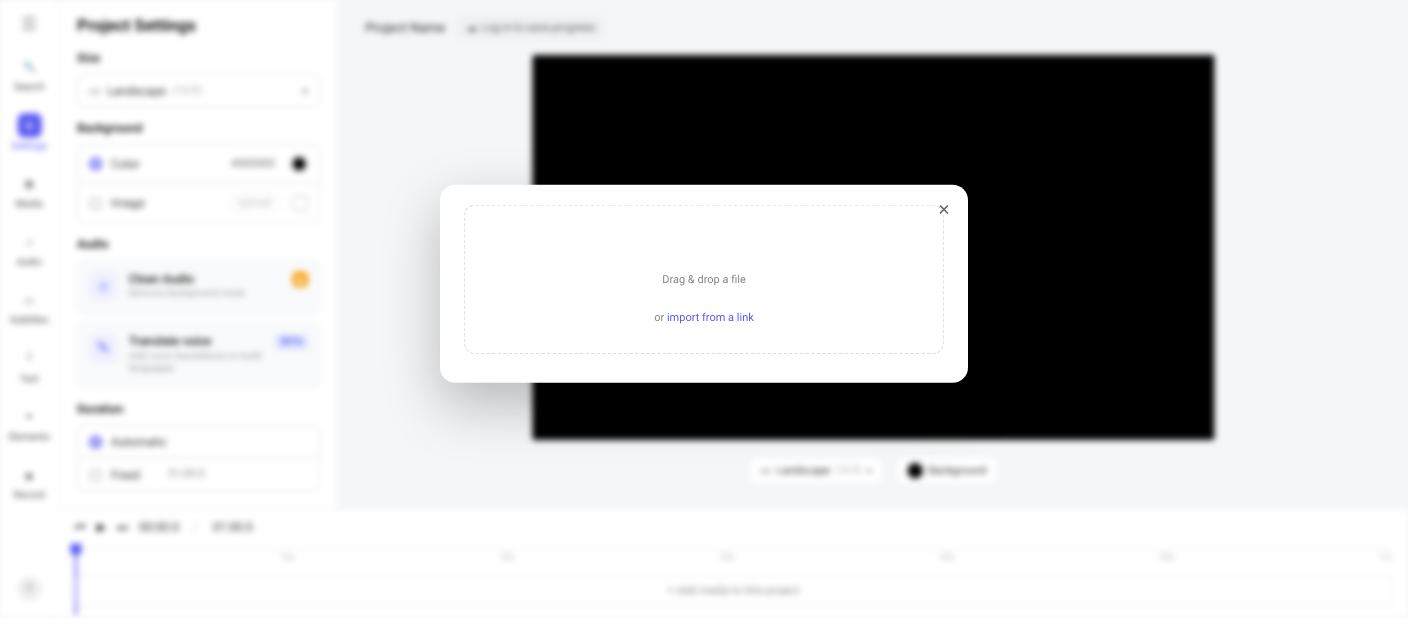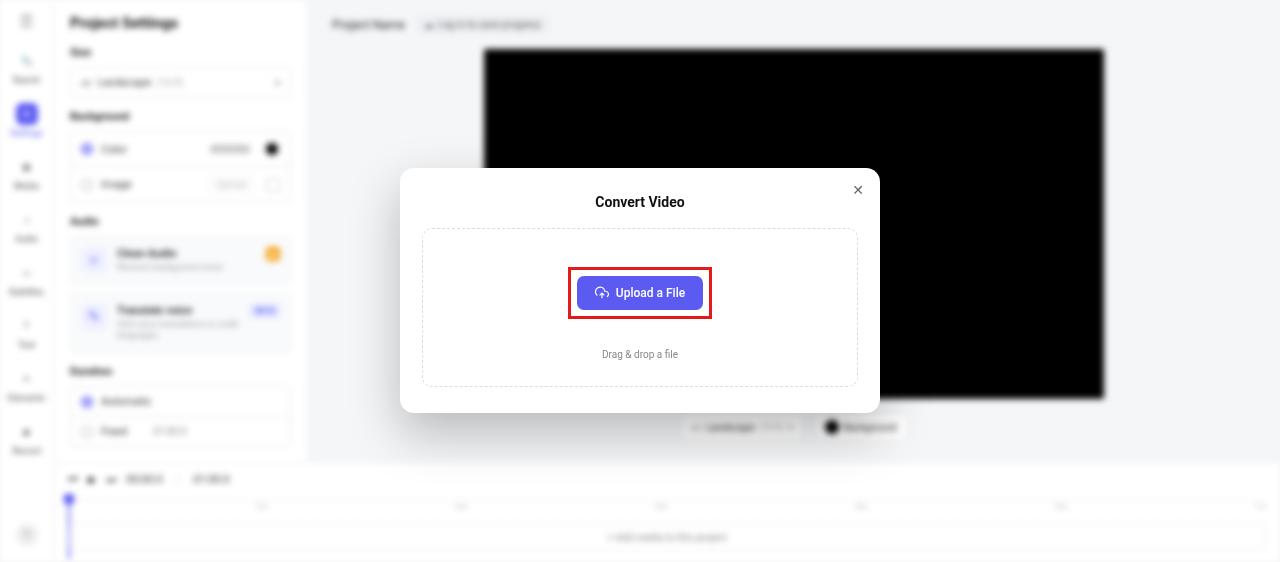--- a/index.html
+++ b/index.html
@@ -218,27 +218,18 @@
     </div>
     <div class="playhead"></div>
     <div class="track">+  Add media to this project</div>
   </div>
 
 </div>
 
 <div class="overlay">
   <div class="modal">
     <button class="close">✕</button>
-    <h2>Convert Video</h2>
     <div class="dropzone">
-      <div class="hl-box">
-        <button class="upload-cta">
-          <svg width="14" height="14" viewBox="0 0 24 24" fill="none" stroke="currentColor" stroke-width="2">
-              <path d="M16 16l-4-4-4 4M12 12v9"></path>
-              <path d="M20.4 18.4A5 5 0 0 0 18 9h-1.3A8 8 0 1 0 4 16.3"></path>
-            </svg>
-          <span>Upload a File</span>
-        </button>
-      </div>
       <div class="hint">Drag &amp; drop a file</div>
+      <div class="hint"><span>or </span><a href="#">import from a link</a></div>
     </div>
   </div>
 </div>
 
 </body></html>

